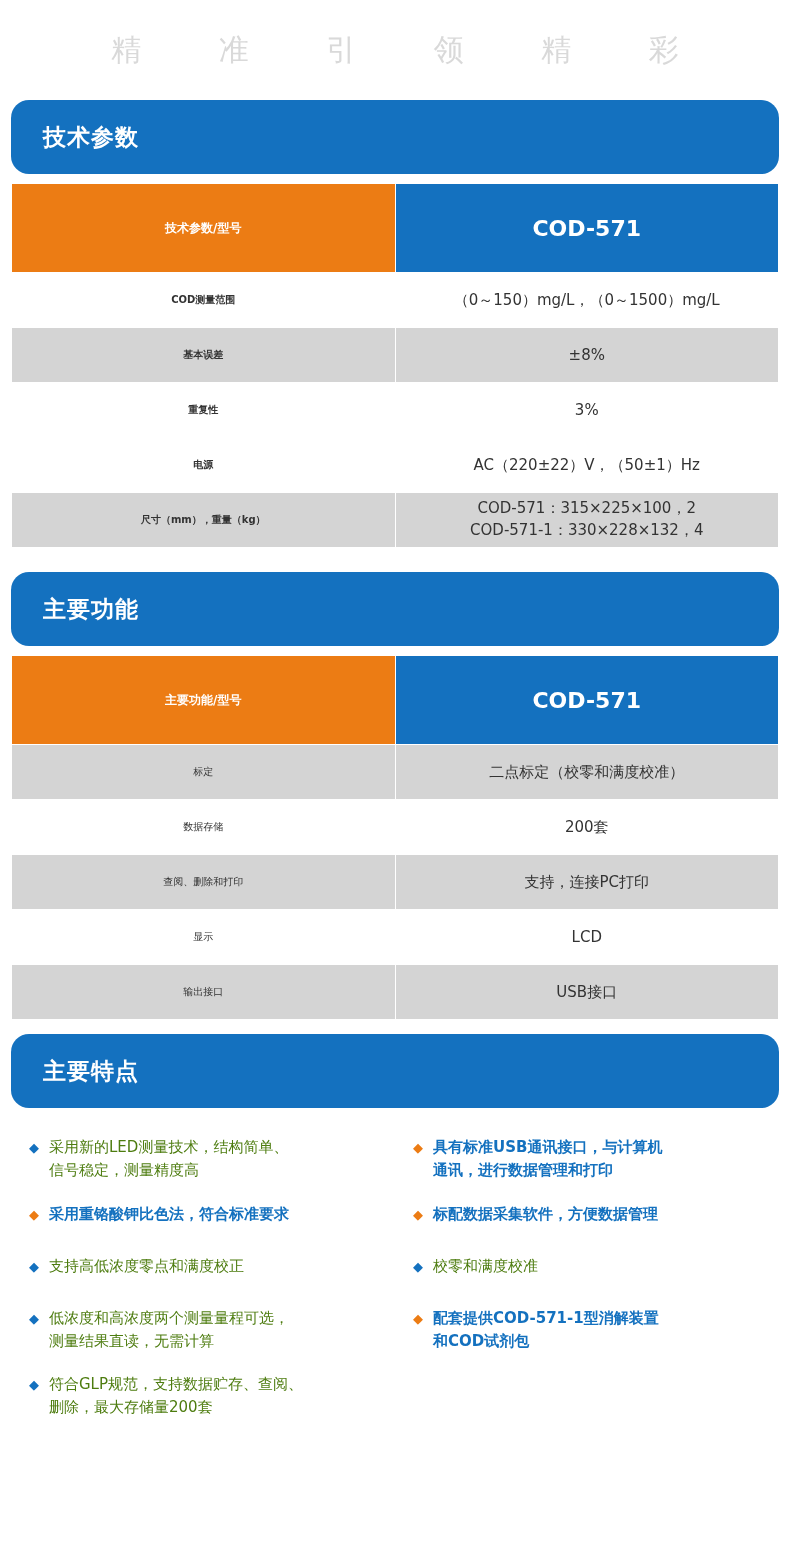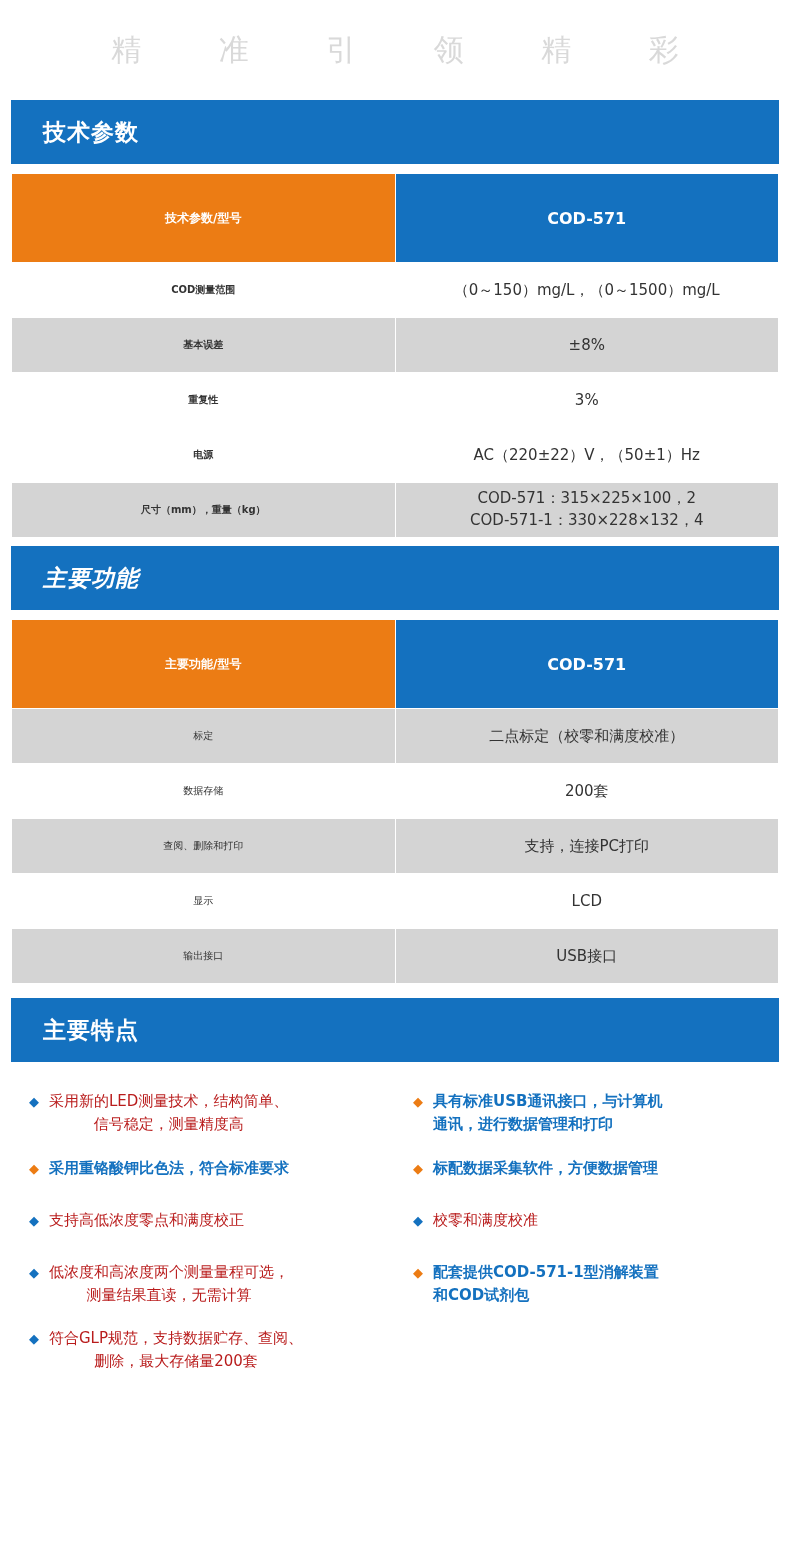--- a/index.html
+++ b/index.html
@@ -30,26 +30,27 @@
     padding-left: 34px;
     font-size: 30px;
     color: #d9d9d9;
     font-weight: 400;
     font-family: "DejaVu Sans", sans-serif;
   }
 
   
   .section-bar {
     margin: 0 11px;
-    height: 64px;
+    height: 74px;
     background: #1471bf;
     display: flex;
     align-items: center;
     box-sizing: border-box;
     padding-left: 32px;
+    border-radius: 18px;
   }
   .section-bar .title {
     color: #ffffff;
     font-size: 23px;
     font-weight: bold;
     letter-spacing: 1px;
     font-family: "DejaVu Sans", sans-serif;
   }
 
   
@@ -68,21 +69,21 @@
     color: #ffffff;
     font-size: 12px;
     font-weight: bold;
     height: 88px;
     text-align: center;
     font-family: "DejaVu Sans", sans-serif;
   }
   .tbl .hdr-right {
     background: #1471bf;
     color: #ffffff;
-    font-size: 16px;
+    font-size: 22px;
     font-weight: bold;
     height: 88px;
     text-align: center;
     font-family: "DejaVu Sans", sans-serif;
   }
   .tbl td.c1 {
     width: 326px;
     text-align: center;
     font-size: 10px;
     font-weight: bold;
@@ -133,21 +134,21 @@
     margin-top: 2px;
   }
   .feature .txt {
     font-size: 15px;
     line-height: 1.55;
     font-family: "DejaVu Sans", sans-serif;
     white-space: pre-line;
   }
   .blue .bullet { color: #1471bf; }
   .orange .bullet { color: #ec7c14; }
-  .blue .txt { color: #b91c1c; text-align: center; }
+  .blue .txt { color: #4d7c0f; }
   .orange .txt { color: #1471bf; font-weight: bold; }
 </style>
 </head>
 <body>
 
 <div class="page">
 
   <div class="slogan">精 准 引 领 精 彩</div>
 
   <div class="section-bar">
@@ -177,21 +178,21 @@
       <td class="c2">AC（220±22）V，（50±1）Hz</td>
     </tr>
     <tr class="row-dark">
       <td class="c1">尺寸（mm），重量（kg）</td>
       <td class="c2 multi">COD-571：315×225×100，2
 COD-571-1：330×228×132，4</td>
     </tr>
   </tbody>
     </table>
 
-  <div class="section-bar" style="margin-top:8px;font-style:italic;">
+  <div class="section-bar" style="margin-top:24px;">
     <span class="title">主要功能</span>
   </div>
 
   <table class="tbl functions">
     <tbody>
         <tr>
       <th class="hdr-left">主要功能/型号</th>
       <th class="hdr-right">COD-571</th>
     </tr>
     <tr class="row-dark">

